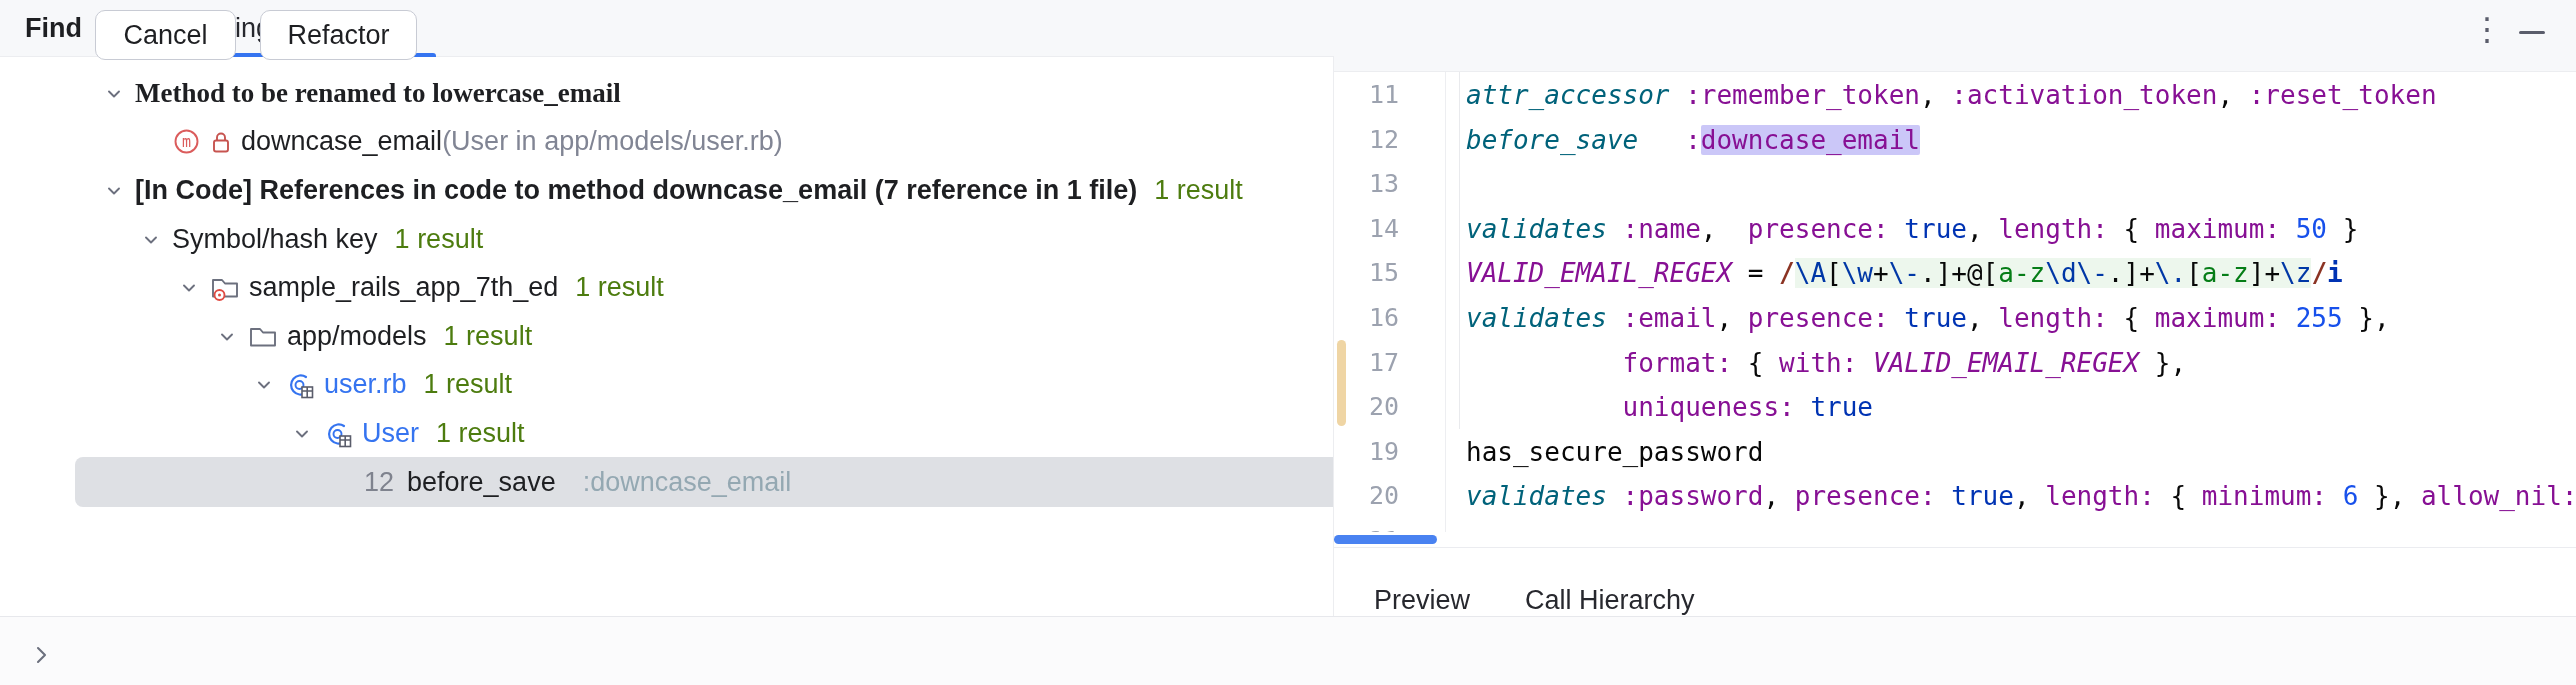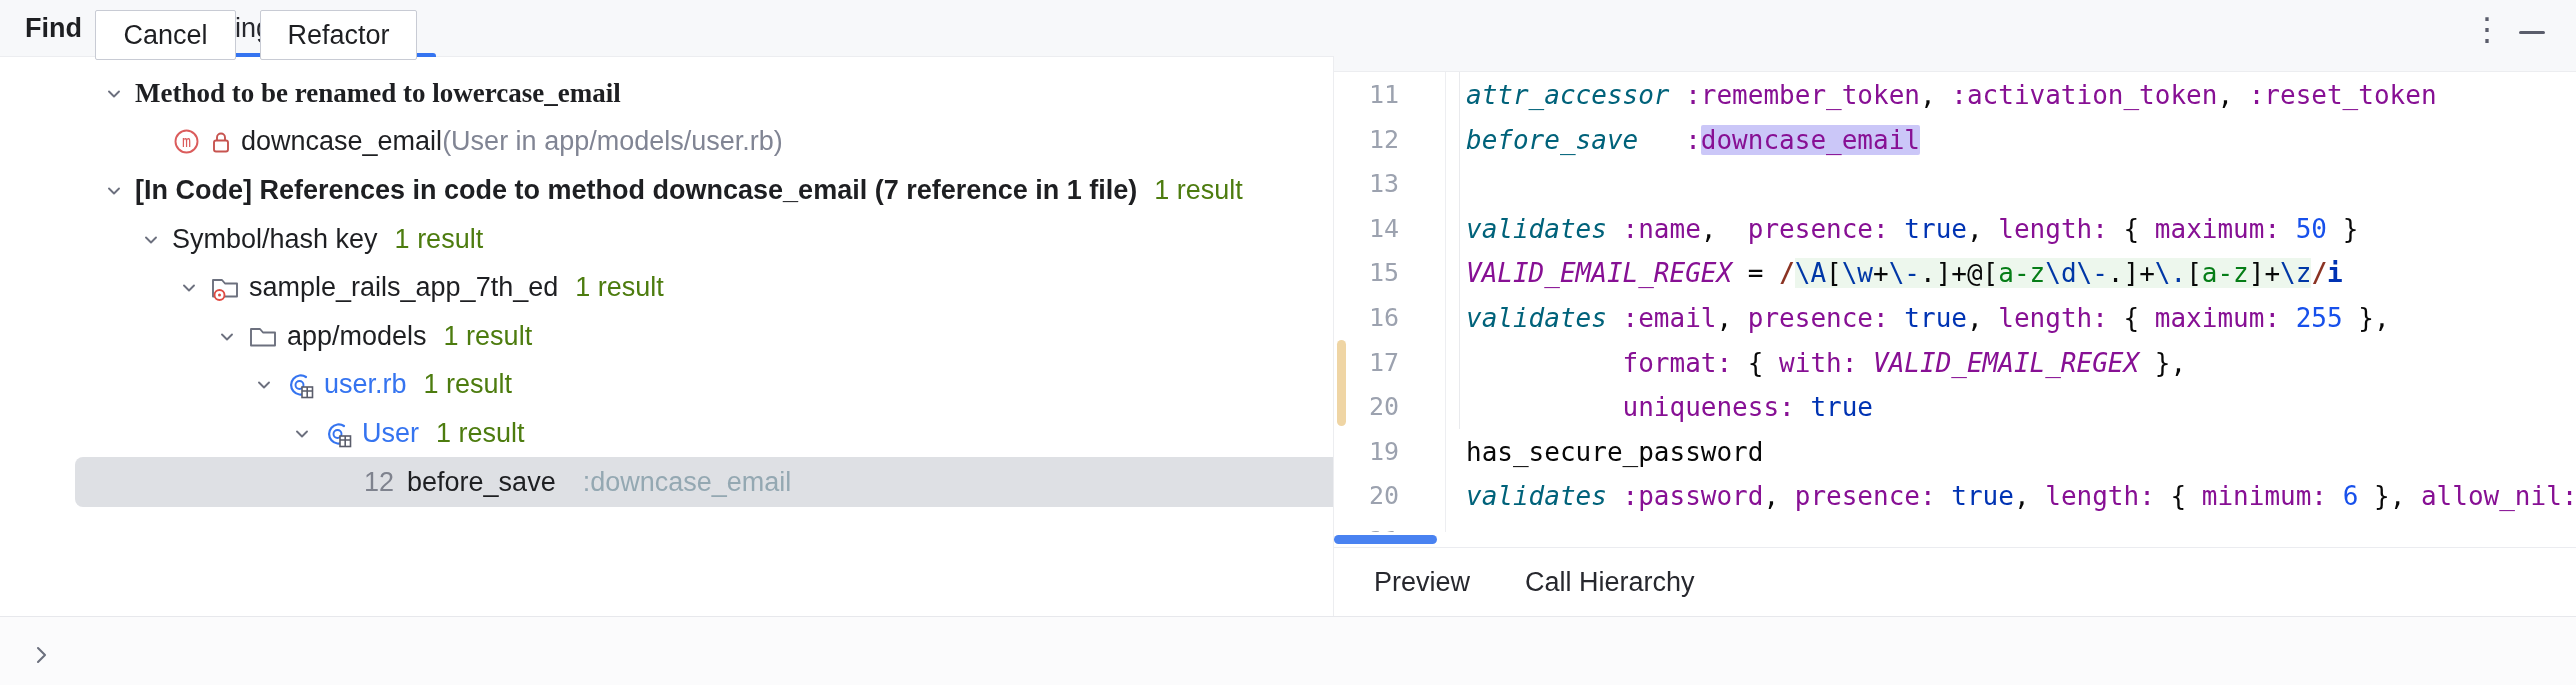--- a/index.html
+++ b/index.html
@@ -60,27 +60,27 @@
   .s-num{color:#1750EB;}
   .s-pln{color:#080808;}
   .s-const{color:#871094;font-style:italic;}
   .s-rxd{color:#8B3323;font-weight:700;}
   .s-rxe{color:#0037A6;background:#EDF7ED;}
   .s-rxp{color:#080808;background:#EDF7ED;}
   .s-rxc{color:#067D17;background:#EDF7ED;}
   .s-mod{color:#0033B3;font-weight:700;}
   #hscrollbar{left:1334px;top:535px;width:103px;height:9px;background:#3574F0;border-radius:4.5px;opacity:.9;}
   #tabs-sep{left:1334px;top:547px;width:1242px;height:1px;background:#EBECF0;}
-  #bottom-tabs{left:1334px;top:548px;width:1242px;height:68px;display:flex;align-items:center;
+  #bottom-tabs{left:1334px;top:548px;width:1242px;height:68px;display:flex;align-items:flex-end;
                padding-left:40px;gap:55px;box-sizing:border-box;background:#FFFFFF;}
   .btab{font-size:27px;color:#27282E;}
 
   
   #footer{left:0;top:616px;width:2576px;height:69px;background:#FBFBFC;border-top:1px solid #E7E8EC;box-sizing:border-box;}
-  .fbtn{position:absolute;top:10px;height:50px;background:#FFFFFF;border:1.5px solid #C8CBD4;border-radius:2px;
+  .fbtn{position:absolute;top:10px;height:50px;background:#FFFFFF;border:1.5px solid #C8CBD4;border-radius:10px;
         display:flex;align-items:center;justify-content:center;font-size:27px;color:#1E1F22;box-sizing:border-box;}
   #cancel-button{left:95px;width:141px;}
   #refactor-button{left:260px;width:157px;}
   #footer-chevron{left:26px;top:640px;}
 </style>
 </head>
 <body>
 
 <div id="header" class="abs"></div>
 <div id="header-border" class="abs"></div>

